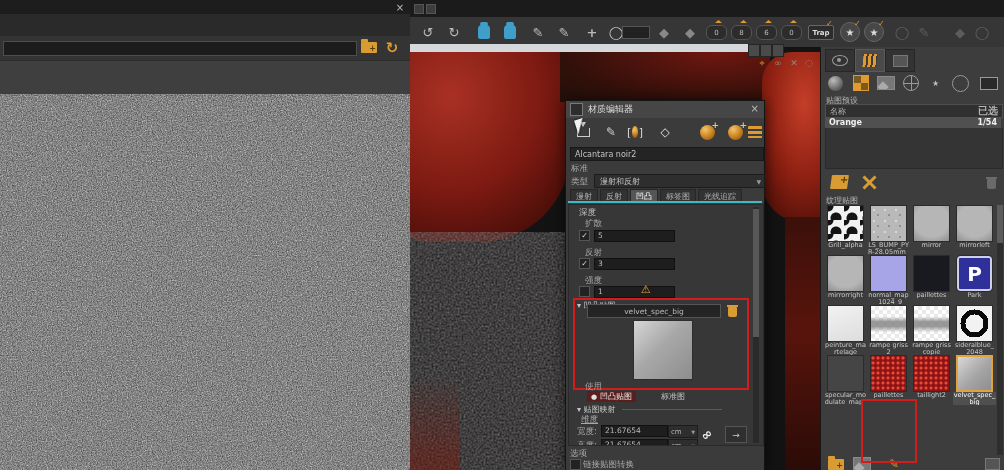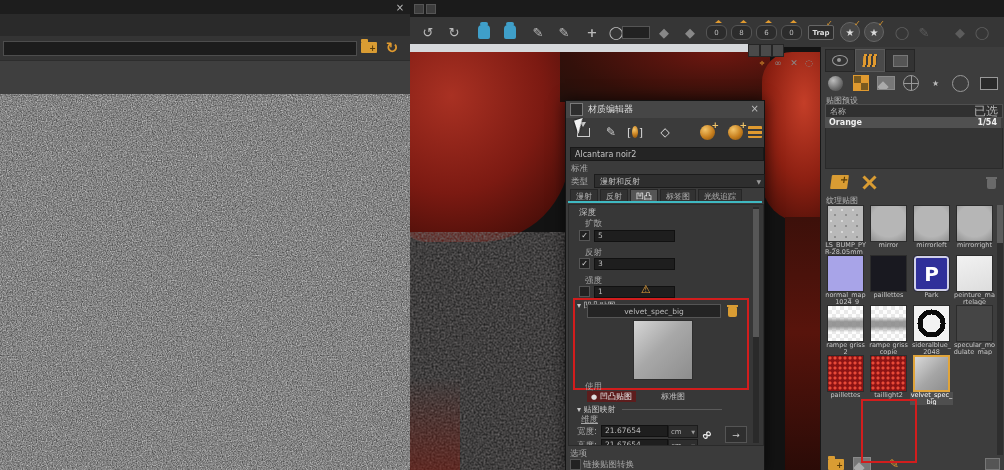--- a/index.html
+++ b/index.html
@@ -281,21 +281,21 @@
     <div class="rp-ico ico" style="left:129px;">
         <div class="circ-star"></div>
       </div>
     <div class="rp-ico ico" style="left:157px;">
         <div class="screen"></div>
       </div>
 
     <div class="rp-label" style="left:5px;top:48px;">贴图预设</div>
     <div id="rp-header" class="abs">
       <span style="padding-left:4px;font-size:8px;color:#b5b5b5;flex:1;">名称</span>
-      <span style="padding-right:4px;font-size:12px;color:#b5b5b5;">已选</span>
+      <span style="padding-right:4px;font-size:10px;color:#b5b5b5;font-weight:bold;">已选</span>
     </div>
     <div id="rp-row" class="abs">
       <span style="padding-left:4px;flex:1;">Orange</span>
       <span style="padding-right:4px;">1/54</span>
     </div>
     <div id="rp-list" class="abs"></div>
 
     <div class="abs ico" style="left:8px;top:126px;width:20px;height:18px;">
         <div class="book-add"></div>
       </div>
@@ -305,20 +305,24 @@
     <div class="abs ico" style="left:162px;top:126px;width:16px;height:18px;">
         <div class="trash grey">
           <div class="lid"></div>
           <div class="can"></div>
         </div>
       </div>
 
     <div class="rp-label" style="left:5px;top:148px;">纹理贴图</div>
 
     <div id="tex-grid" class="abs">
+      <div class="tex-cell">
+          <div class="thumb t-grill"></div>
+          <div class="tex-name">Grill_alpha</div>
+        </div>
       <div class="tex-cell">
           <div class="thumb t-speck"></div>
           <div class="tex-name">LS_BUMP_PYR-28.05mm_20080408_E2</div>
         </div>
       <div class="tex-cell">
           <div class="thumb t-mirror"></div>
           <div class="tex-name">mirror</div>
         </div>
       <div class="tex-cell">
           <div class="thumb t-mirror"></div>

